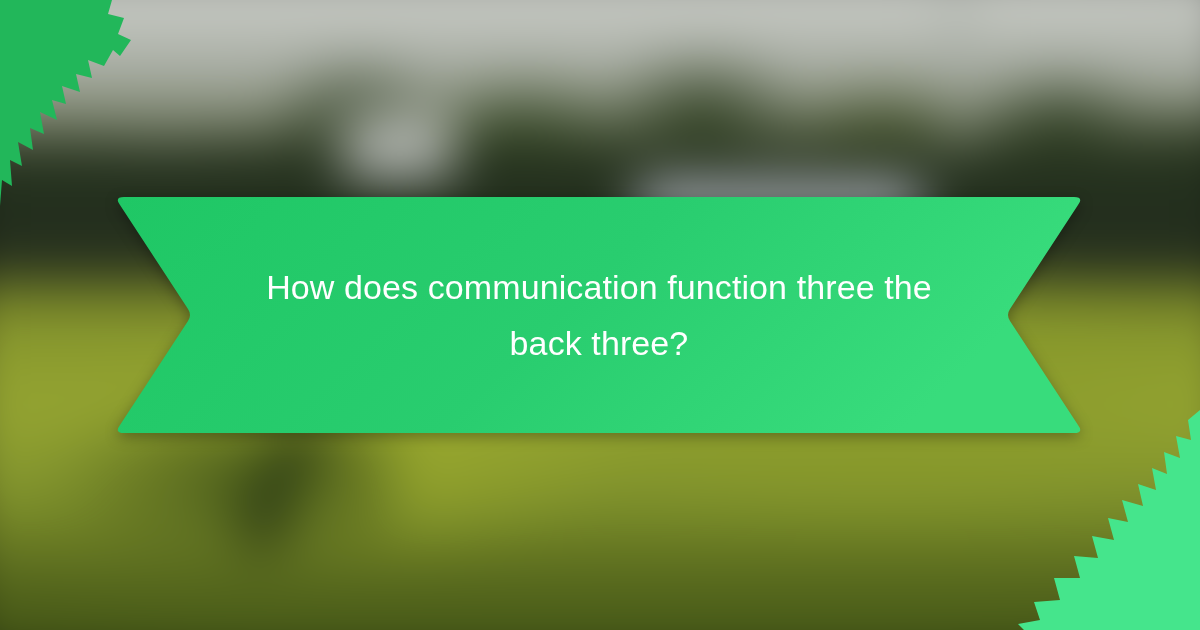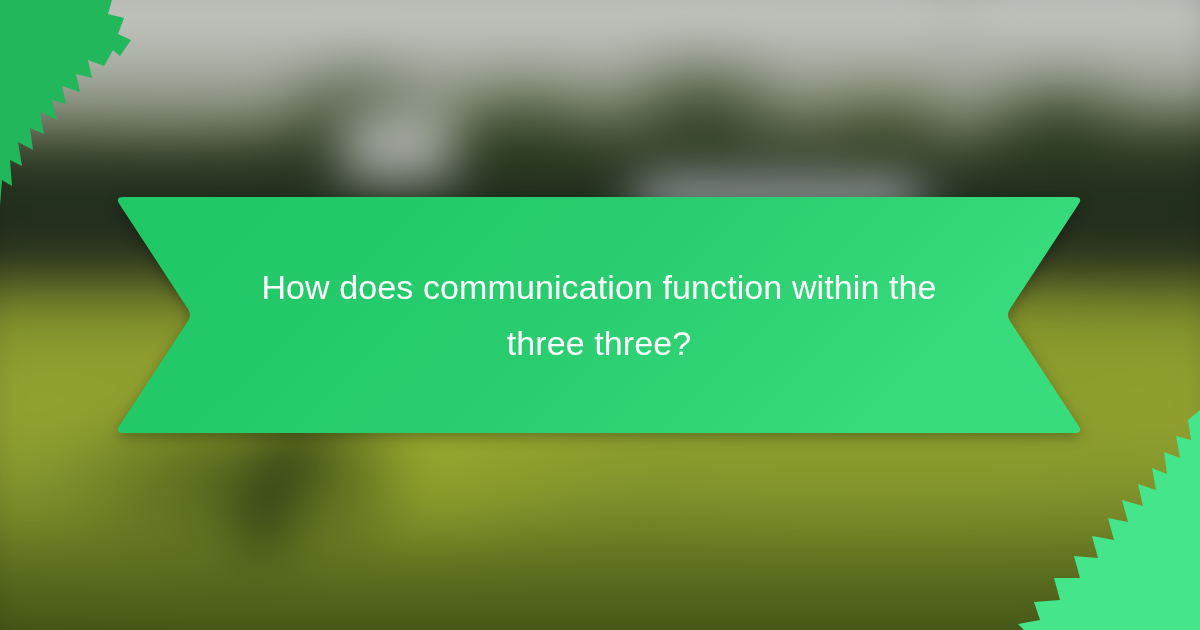--- a/index.html
+++ b/index.html
@@ -180,16 +180,16 @@
         <linearGradient id="ribbonGrad" x1="0" y1="0" x2="1" y2="0.25">
           <stop offset="0%" stop-color="#1fc765"></stop>
           <stop offset="55%" stop-color="#29cd6f"></stop>
           <stop offset="100%" stop-color="#38dc7c"></stop>
         </linearGradient>
       </defs>
       <path d="M12,8 Q6,0 16,0 L966,0 Q976,0 970,8 L902,112 Q898,118 902,124
                L970,228 Q976,236 966,236 L16,236 Q6,236 12,228 L80,124
                Q84,118 80,112 Z" fill="url(#ribbonGrad)"></path>
     </svg>
-    <div class="ribbon-text">How does communication function within the three three?</div>
+    <div class="ribbon-text">How does communication function three the back three?</div>
   </div>
 
 </div>
 
 </body></html>

